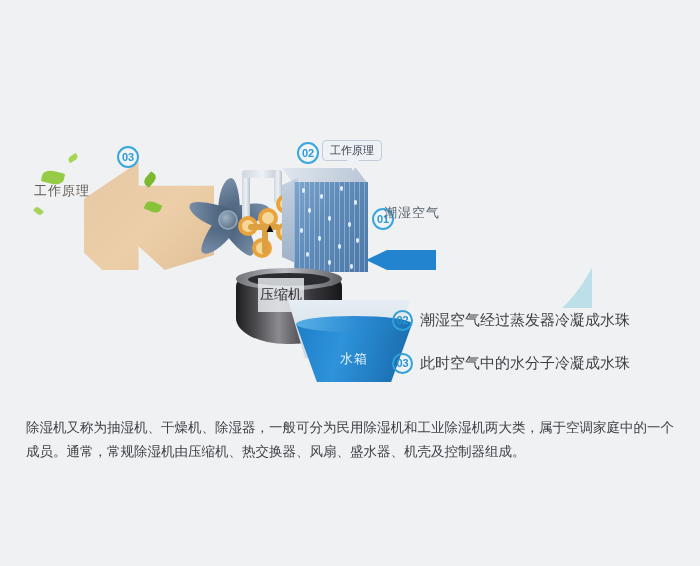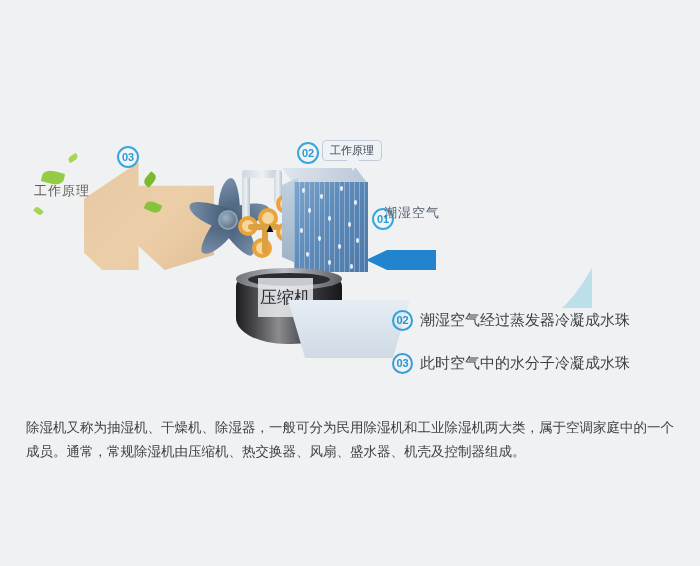--- a/index.html
+++ b/index.html
@@ -252,21 +252,21 @@
   .drum-inner {
     position: absolute;
     left: 12px; top: 5px;
     width: 82px; height: 13px;
     border-radius: 50%;
     background: #2b2c31;
   }
   .comp-label {
     position: absolute;
     left: 24px; top: 12px;
-    font-size: 17px;
+    font-size: 14px;
     color: #2c2c30;
     background: rgba(236,238,241,.82);
     padding: 8px 2px;
     white-space: nowrap;
   }
 
   
   .tank-shadow {
     position: absolute;
     left: 288px; top: 180px;
@@ -485,20 +485,25 @@
     </div>
 
     <div class="drum">
       <div class="drum-body"></div>
       <div class="drum-top"></div>
       <div class="drum-inner"></div>
     </div>
     <div class="comp-label" style="position:absolute;left:258px;top:158px;">压缩机</div>
 
     <div class="tank-shadow"></div>
+    <div class="tank">
+      <div class="tank-body"></div>
+      <div class="tank-rim"></div>
+      <div class="tank-label">水箱</div>
+    </div>
 
     <div class="inlet-arrow"></div>
 
     <div class="badge d1">01</div>
     <div class="badge d2">02</div>
     <div class="badge d3">03</div>
     <div class="callout">工作原理</div>
     <div class="wet-label">潮湿空气</div>
 
     <div class="steps">

